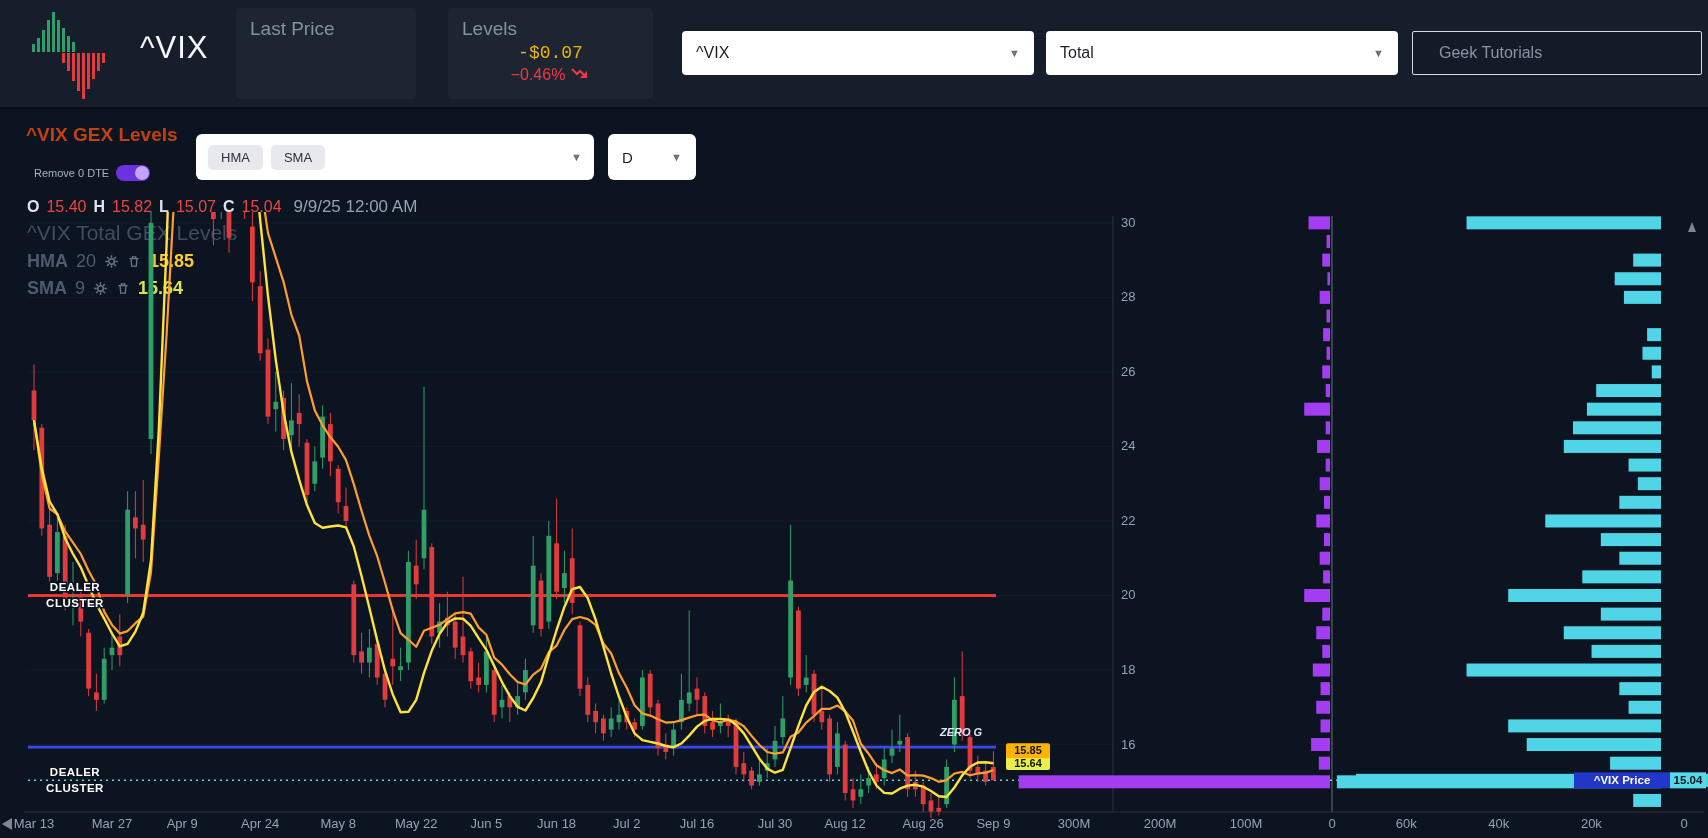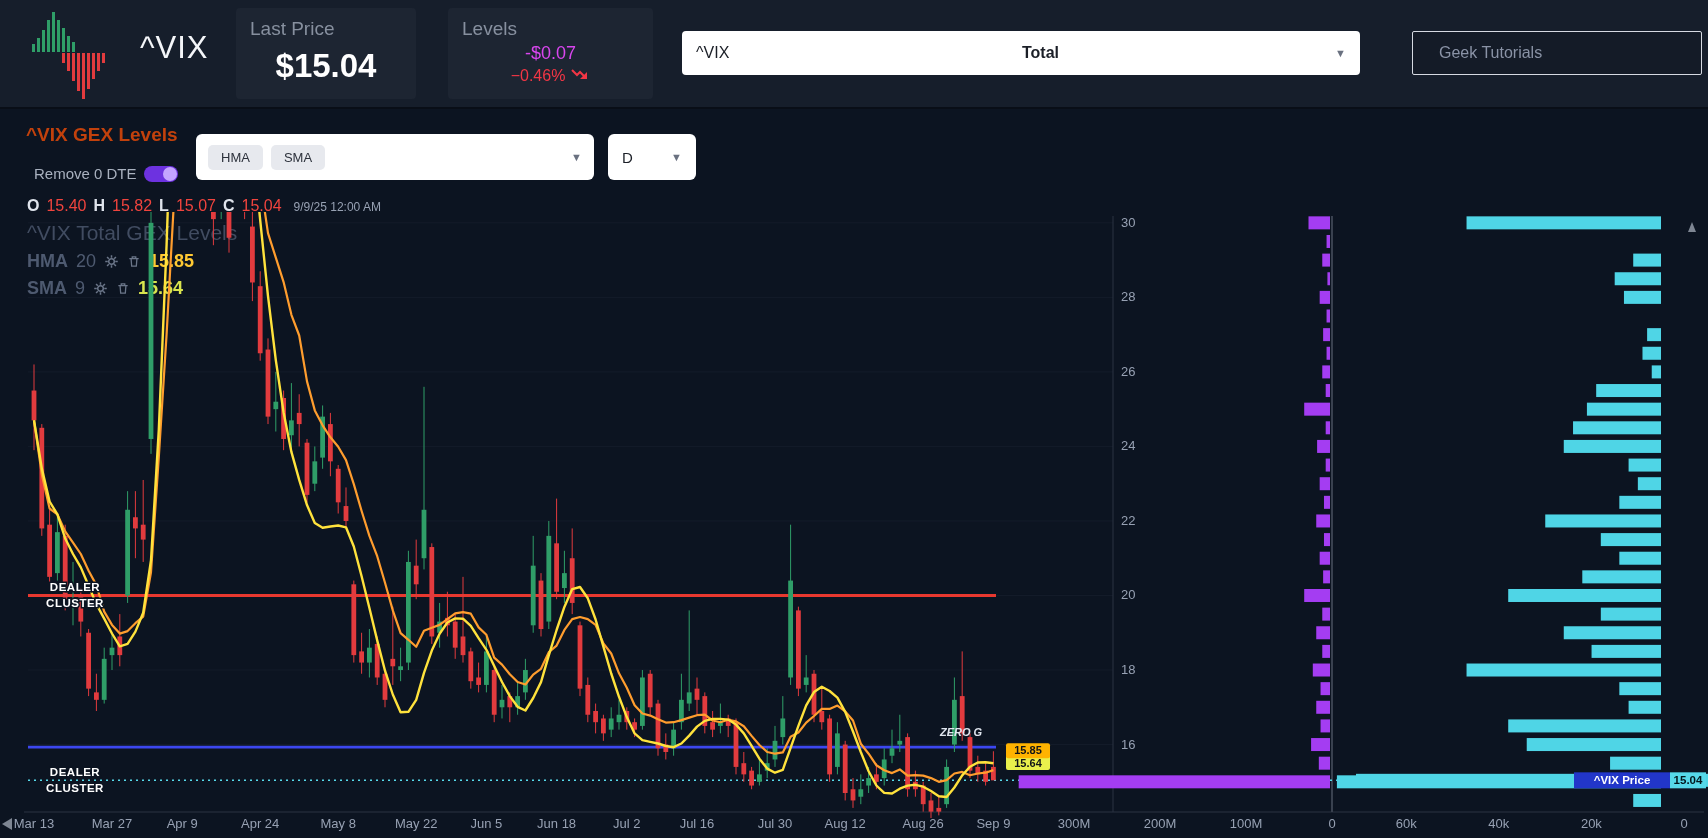--- a/index.html
+++ b/index.html
@@ -11,48 +11,48 @@
   .header{position:absolute;left:0;top:0;width:1708px;height:107px;background:#161e2b;
           border-bottom:2px solid #090e17;}
   .logo{position:absolute;left:14px;top:6px;}
   .sym-title{position:absolute;left:140px;top:30px;font-size:31px;color:#f4f6f9;letter-spacing:1px;}
   .card{position:absolute;top:8px;height:91px;background:#1d2532;border-radius:4px;
         box-sizing:border-box;padding:10px 14px;}
   .card-lastprice{left:236px;width:180px;}
   .card-change{left:448px;width:205px;}
   .card-label{font-size:19px;color:#87909f;}
   .lp-value{font-size:33px;font-weight:bold;color:#ffffff;text-align:center;margin-top:7px;}
-  .chg-amt{font-size:18px;color:#d946ef;text-align:center;margin-top:3px;}
+  .chg-amt{font-size:18px;color:#eab308;text-align:center;margin-top:3px;font-family:Liberation Mono, monospace;}
   .chg-pct{font-size:16px;color:#f23645;margin-top:3px;display:flex;align-items:center;justify-content:center;gap:5px;text-align:center;}
   .select{position:absolute;top:31px;height:44px;background:#ffffff;border-radius:4px;
           box-sizing:border-box;display:flex;align-items:center;padding:0 14px;color:#1b1f27;font-size:16px;}
   .select .chev,.multiselect .chev,.tf-select .chev{margin-left:auto;color:#6a7180;font-size:11px;}
   .select-symbol{left:682px;width:352px;}
-  .select-mode{left:1008px;width:352px;font-weight:bold;}
+  .select-mode{left:1046px;width:352px;}
   .search-input{position:absolute;left:1412px;top:31px;width:290px;height:44px;box-sizing:border-box;
           background:#141b27;border:1px solid #d6dae2;border-radius:2px;color:#8a93a6;
           font-size:16px;padding:0 26px;font-family:"Liberation Sans",sans-serif;}
 
   
   .page-title{position:absolute;left:26px;top:124px;font-size:19px;font-weight:bold;color:#c2410c;}
   .dte-row{position:absolute;left:26px;top:165px;display:flex;align-items:center;gap:7px;}
-  .dte-label{font-size:15px;color:#a9b1bf;padding-left:8px;}
+  .dte-label{font-size:11px;color:#a9b1bf;padding-left:8px;}
   .toggle{width:34px;height:16px;border-radius:9px;background:#6d32e0;position:relative;}
   .toggle .knob{position:absolute;right:1px;top:1px;width:14px;height:14px;border-radius:50%;background:#c4a4ff;}
   .multiselect{position:absolute;left:196px;top:134px;width:398px;height:46px;background:#ffffff;border-radius:6px;
           display:flex;align-items:center;padding:0 12px;box-sizing:border-box;gap:8px;}
   .chip{background:#e7e9ee;color:#2c313b;font-size:13px;padding:5px 13px;border-radius:5px;}
   .tf-select{position:absolute;left:608px;top:134px;width:88px;height:46px;background:#ffffff;border-radius:6px;
           display:flex;align-items:center;padding:0 14px;box-sizing:border-box;color:#1b1f27;font-size:15px;}
 
   
   .ohlc{position:absolute;left:27px;top:197px;font-size:16px;z-index:3;display:flex;gap:7px;align-items:baseline;}
   .ohlc .lbl{color:#dfe4ec;font-weight:bold;}
   .ohlc .val{color:#f0443e;}
-  .ohlc .dt{color:#97a1b3;margin-left:5px;font-size:12px;}
+  .ohlc .dt{color:#97a1b3;margin-left:5px;font-size:17px;}
   .legend{position:absolute;left:27px;top:221px;z-index:0;}
   .wm{font-size:21px;color:#414c61;}
   .ind-row{display:flex;align-items:center;gap:8px;margin-top:6px;font-size:18px;}
   .ind-name{font-weight:bold;color:#4e5a70;}
   .ind-period{color:#4e5a70;}
   .ind-value{font-weight:bold;}
   .v-hma{color:#ffc933;}
   .v-sma{color:#d9e44e;}
   .icon-btn svg{display:block;}
 
@@ -87,21 +87,20 @@
           <rect x="78" y="47" width="3" height="26"></rect>
             <rect x="83" y="47" width="3" height="18"></rect>
           <rect x="88" y="47" width="3" height="10"></rect>
         </g>
       </svg>
     </div>
     <div class="sym-title">^VIX</div>
 
     <div class="card card-lastprice">
       <div class="card-label">Last Price</div>
-      <div class="lp-value">$15.04</div>
     </div>
 
     <div class="card card-change">
       <div class="card-label">Levels</div>
       <div class="chg-amt">-$0.07</div>
       <div class="chg-pct">
         <span>−0.46%</span>
         <span>
           <svg width="20" height="14" viewBox="0 0 20 14">
             <path d="M2 3 L7 8 L10 5 L15 10" stroke="#f23645" stroke-width="2" fill="none"></path>

